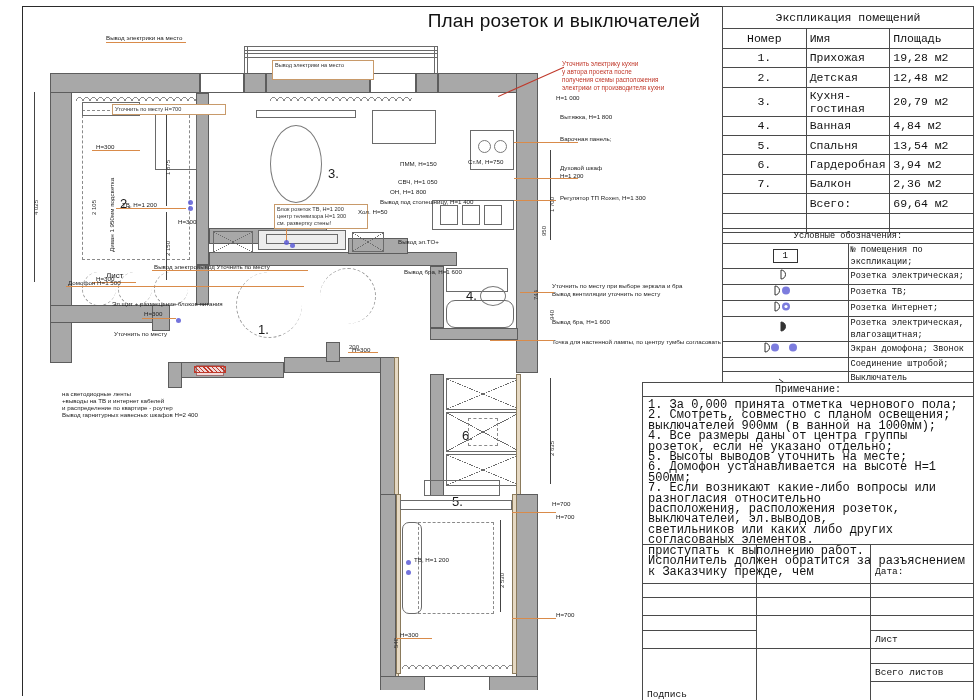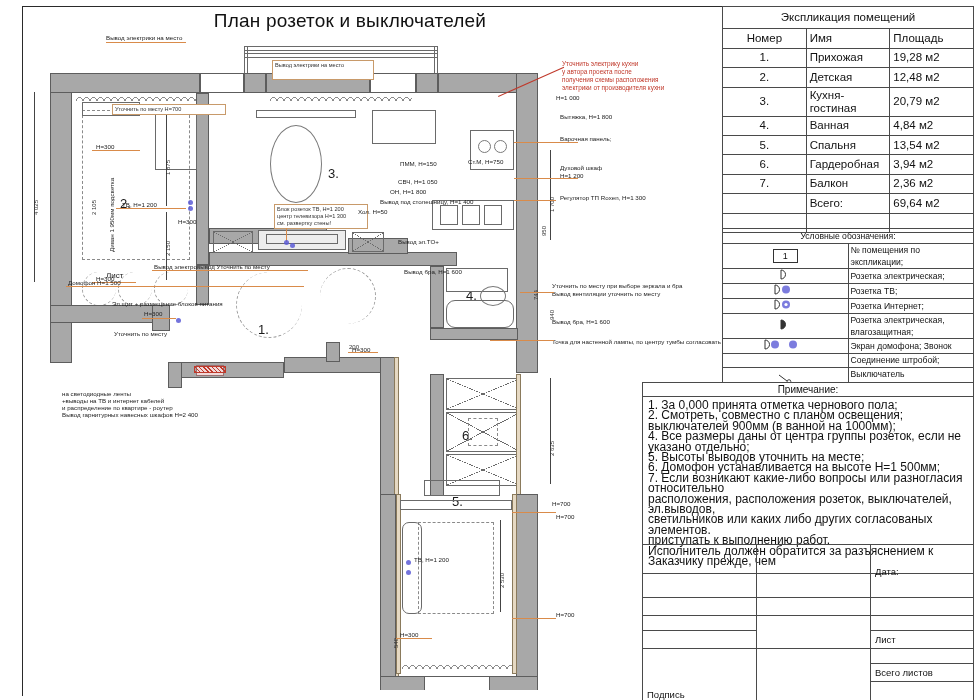--- a/index.html
+++ b/index.html
@@ -1,21 +1,21 @@
 <!DOCTYPE html>
 <html><head>
 <meta charset="utf-8">
 <style>
   html,body{margin:0;padding:0;background:#f0f0f0;}
   body{width:980px;height:700px;overflow:hidden;font-family:"Liberation Sans",sans-serif;}
   #sheet{position:absolute;left:0;top:0;width:980px;height:700px;background:#ffffff;}
   #frame{position:absolute;left:22px;top:6px;width:952px;height:690px;border:1.4px solid #2a2a2a;border-right:none;border-bottom:none;box-sizing:border-box;background:#fff;}
 
   
-  #rightcol{position:absolute;left:722px;top:6px;width:252px;height:690px;}
+  #rightcol{position:absolute;left:722px;top:6px;width:252px;height:690px;font-family:Liberation Mono, monospace;}
   table.grid{border-collapse:collapse;width:100%;table-layout:fixed;}
   table.grid td,table.grid th{border:1px solid #4a4a4a;padding:1px 3px;font-size:11.5px;color:#111;font-weight:normal;text-align:left;height:16.4px;line-height:13px;}
   .ttl{text-align:center !important;font-size:12.5px;padding:2px 0 3px 0 !important;height:19px;}
   .cnum{width:44px;text-align:center !important;font-size:11px;}
   .carea{width:74px;text-align:left !important;}
   .hdrsm{font-size:9.5px;text-align:center !important;}
 
   
   #legend{position:absolute;left:0;top:222px;width:252px;}
   table.leg{border-collapse:collapse;width:100%;table-layout:fixed;}
@@ -29,21 +29,21 @@
   #notes .nb{padding:3px 5px 6px 5px;}
   #notes .nb div{font-size:12px;line-height:10.4px;color:#111;}
 
   
   #tblock{position:absolute;left:-80px;top:538px;width:332px;height:158px;}
   table.tb{border-collapse:collapse;width:100%;height:100%;table-layout:fixed;}
   table.tb td{border:1px solid #4a4a4a;font-size:9.5px;color:#111;padding:1px 4px;vertical-align:middle;}
 
   
   #draw{position:absolute;left:0;top:0;width:722px;height:690px;overflow:hidden;}
-  #plantitle{position:absolute;left:0;top:10px;width:700px;text-align:center;font-size:19px;color:#111;letter-spacing:.2px;}
+  #plantitle{position:absolute;left:0;top:10px;width:700px;text-align:right;font-size:19px;color:#111;letter-spacing:.2px;}
 
   .wall{position:absolute;background:#a8a8a8;border:0.8px solid #5d5d5d;box-sizing:border-box;}
   .wallw{position:absolute;background:#ffffff;border:0.8px solid #5d5d5d;box-sizing:border-box;}
   .woodwall{position:absolute;background:#e6d9c3;border:0.8px solid #8a7a5c;box-sizing:border-box;}
   .pinkwall{position:absolute;background:#f0d8d8;border:0.8px solid #9a7070;box-sizing:border-box;}
   .thin{position:absolute;border:0.7px solid #6a6a6a;box-sizing:border-box;}
   .dash{position:absolute;border:0.7px dashed #8a8a8a;box-sizing:border-box;}
   .roomno{position:absolute;font-size:13px;color:#1a1a1a;}
   .lbl{position:absolute;font-size:6.2px;color:#222;line-height:7px;white-space:nowrap;}
   .lblv{position:absolute;font-size:6.2px;color:#222;line-height:7px;white-space:nowrap;transform:rotate(-90deg);transform-origin:0 0;}

